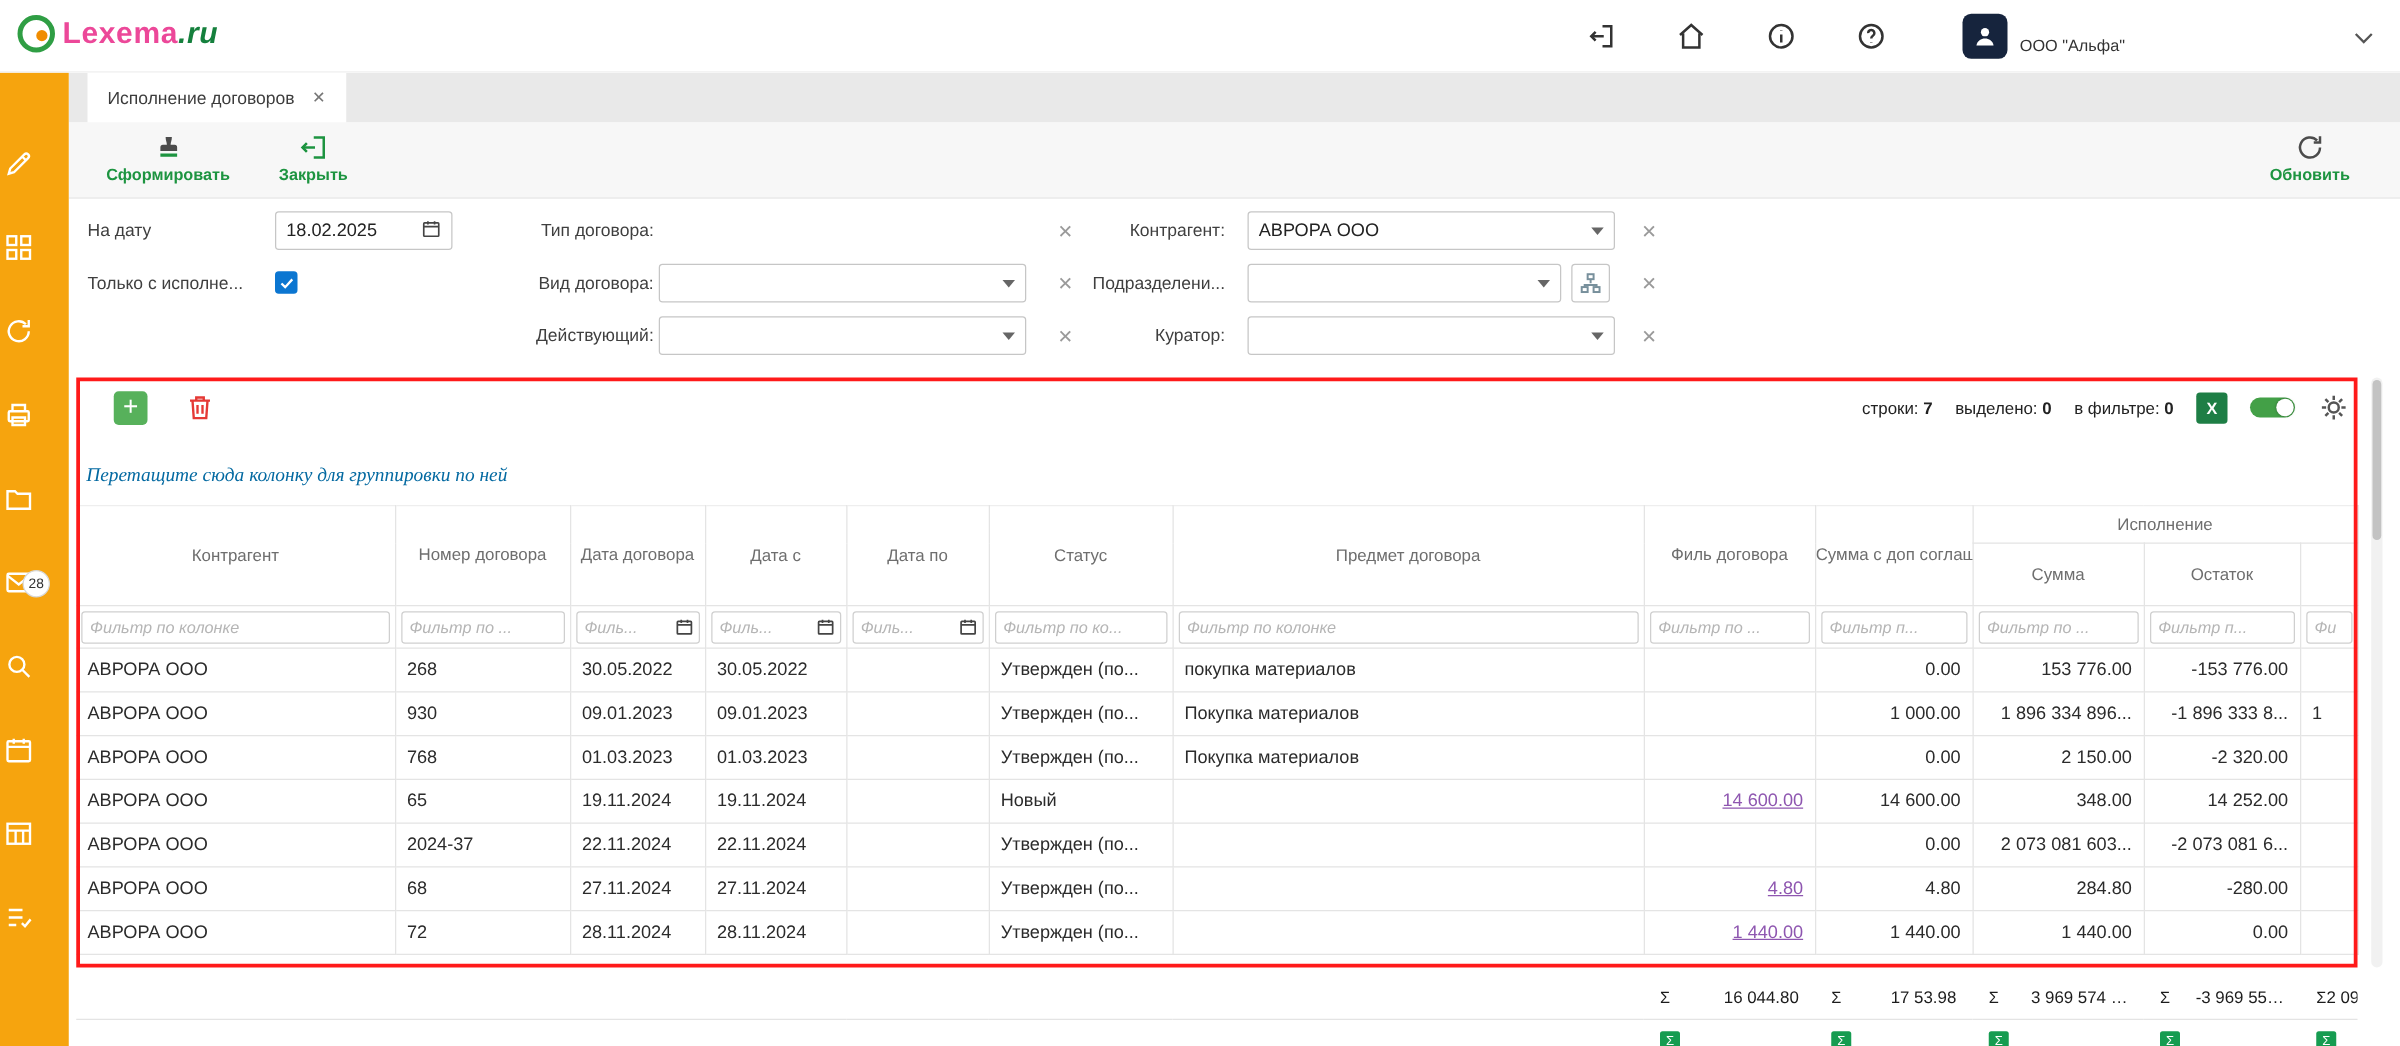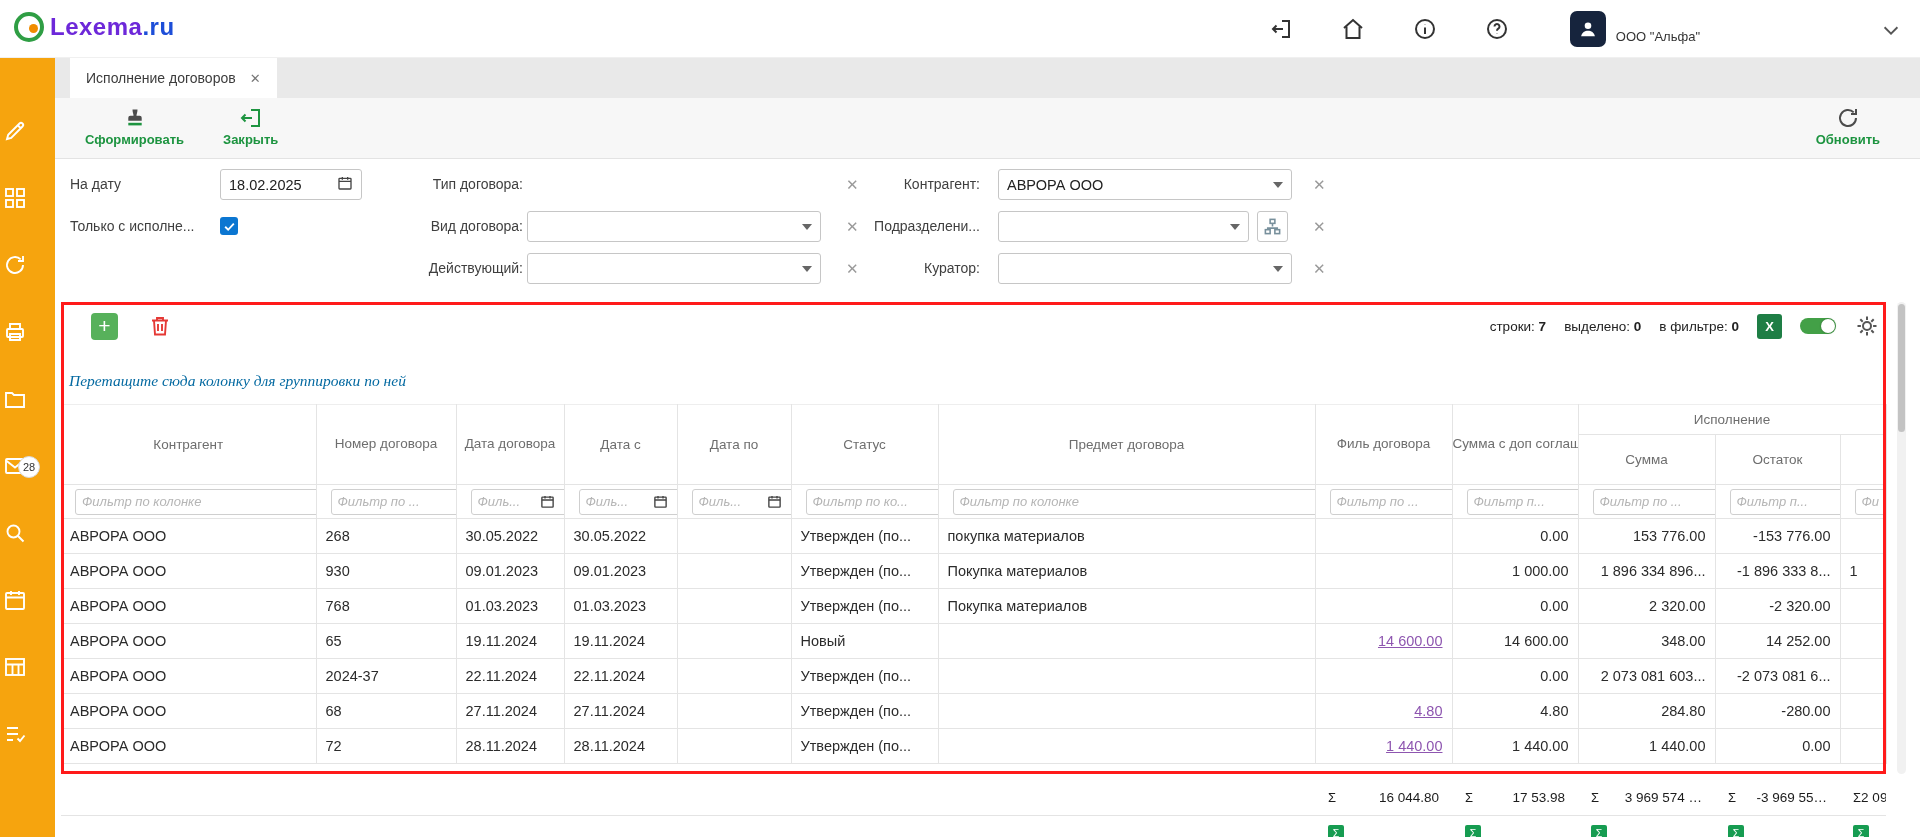--- a/index.html
+++ b/index.html
@@ -6,22 +6,22 @@
   html,body { width:1920px; height:837px; overflow:hidden; background:#fff;
     font-family:"Liberation Sans","DejaVu Sans",sans-serif; color:#222; }
   .app { position:relative; width:1920px; height:837px; background:#fff; overflow:hidden; }
 
   
   .topbar { position:absolute; left:0; top:0; width:100%; height:58px; background:#fff; border-bottom:1px solid #f0f0f0; z-index:5; }
   .logo { position:absolute; left:14px; top:12px; display:flex; align-items:center; gap:6px; cursor:pointer; }
   .logo-mark { width:30px; height:30px; border:4px solid #2F9E44; border-radius:50%; position:relative; }
   .logo-mark::after { content:""; position:absolute; right:2px; top:8px; width:9px; height:9px; background:#F08C00; border-radius:50%; }
   .logo-text { font-size:24px; font-weight:bold; letter-spacing:.5px; }
-  .logo-green { color:#6d28d9;text-align:center; }
-  .logo-orange { color:#1d4ed8; }
+  .logo-green { color:#ec4899;text-align:center; }
+  .logo-orange { color:#15803d;font-style:italic; }
   .topbar-icons { position:absolute; right:220px; top:0; height:58px; display:flex; align-items:center; gap:46px; }
   .tb-icon { width:26px; height:26px; display:flex; align-items:center; justify-content:center; cursor:pointer; }
   .tb-icon svg { width:24px; height:24px; }
   .company-cluster { display:flex; align-items:flex-end; gap:10px; margin-left:14px; }
   .avatar { width:36px; height:36px; background:#16243d; border-radius:7px; display:flex; align-items:center; justify-content:center; cursor:pointer; }
   .company-label { font-size:13px; color:#333; padding-bottom:3px; white-space:nowrap; }
   .topbar-chevron { position:absolute; right:18px; top:19px; width:22px; height:22px; cursor:pointer; }
 
   
   .sidebar { position:absolute; left:0; top:58px; width:55px; bottom:0; background:#F6A40E; display:flex; flex-direction:column; align-items:flex-start; padding-top:58px; gap:37px; z-index:4; }
@@ -69,21 +69,21 @@
 
   table.grid { position:absolute; left:6px; top:346px; width:1825px; border-collapse:collapse; table-layout:fixed; background:#fff; }
   table.grid th, table.grid td { border-right:1px solid #e4e4e4; overflow:hidden; white-space:nowrap; }
   thead th { font-weight:normal; color:#6e6e6e; font-size:13.5px; text-align:center; vertical-align:middle; background:#fff; }
   tr.hrow1 th.rsp { height:80px; border-bottom:1px solid #e4e4e4; border-top:1px solid #eee; }
   th.group { height:30px; border-bottom:1px solid #e4e4e4; border-top:1px solid #eee; }
   tr.hrow2 th { height:50px; border-bottom:1px solid #e4e4e4; }
   th.wrap { white-space:normal; line-height:1.25;margin-top:42px; }
   tr.filter-row th { height:34px; border-bottom:1px solid #e4e4e4; }
   .fwrap { position:relative; margin:0 4px; }
-  .fwrap input { width:100%; height:26px; border:1px solid #cfcfcf; border-radius:3px; padding:0 6px; font-size:13px; font-family:inherit; color:#333;margin-left:10px; }
+  .fwrap input { width:100%; height:26px; border:1px solid #cfcfcf; border-radius:3px; padding:0 6px; font-size:13px; font-family:inherit; color:#333; }
   .fwrap input::placeholder { color:#b5b5b5; font-style:italic; }
   .fwrap .cal2 { position:absolute; right:5px; top:5px; pointer-events:none; }
   tbody td { height:35px; font-size:14.5px; color:#2b2b2b; padding:0 9px; border-bottom:1px solid #e4e4e4; cursor:default; }
   td.num { text-align:right; }
   .cell-link { color:#8E56B0; text-decoration:underline; cursor:pointer; }
 
   
   table.totals { position:absolute; left:6px; top:722px; width:1825px; border-collapse:collapse; table-layout:fixed; }
   table.totals td { overflow:hidden; white-space:nowrap; }
   .tcell { display:flex; align-items:center; justify-content:space-between; padding:0 4px; font-size:13.5px; color:#1c1c1c; height:17px; }
@@ -455,21 +455,21 @@
           <tr>
             <td>АВРОРА ООО</td>
             <td>768</td>
             <td>01.03.2023</td>
             <td>01.03.2023</td>
             <td></td>
             <td>Утвержден (по...</td>
             <td>Покупка материалов</td>
             <td class="num"></td>
             <td class="num">0.00</td>
-            <td class="num">2 320.00</td>
+            <td class="num">2 150.00</td>
             <td class="num">-2 320.00</td>
             <td></td>
           </tr>
           <tr>
             <td>АВРОРА ООО</td>
             <td>65</td>
             <td>19.11.2024</td>
             <td>19.11.2024</td>
             <td></td>
             <td>Новый</td>

